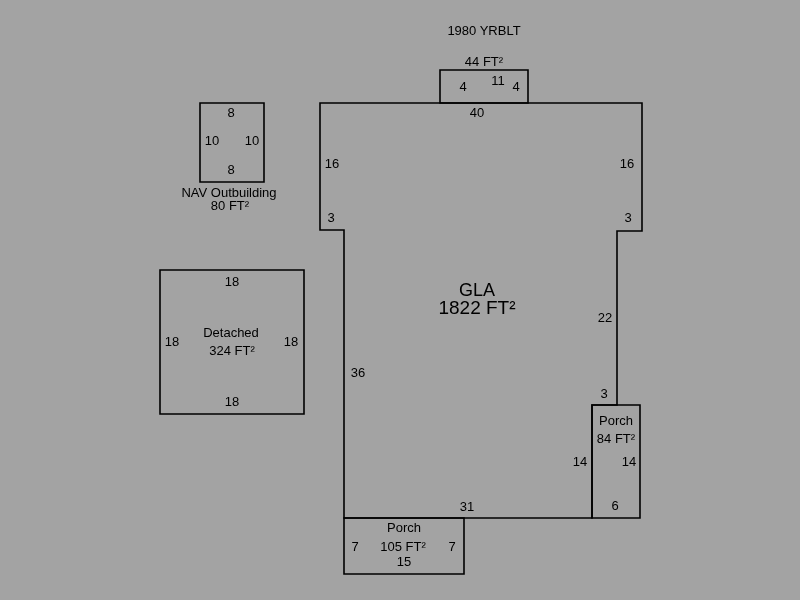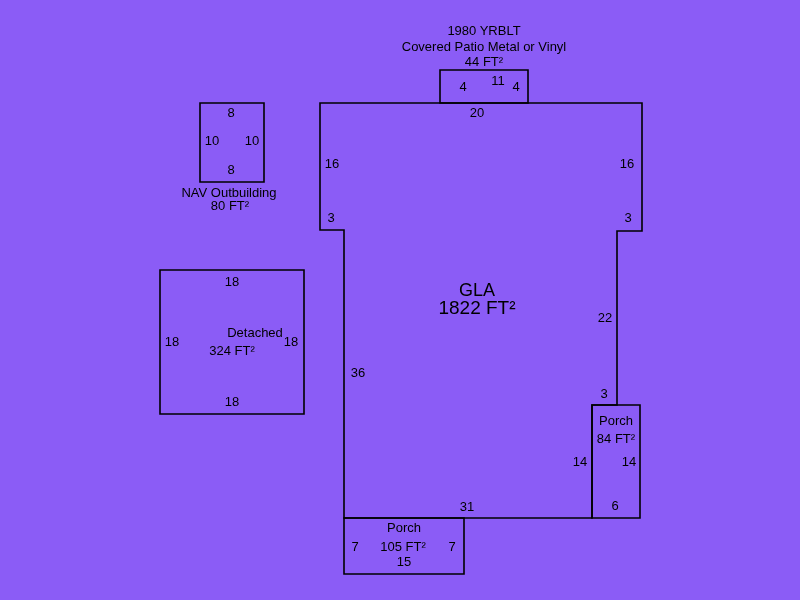--- a/index.html
+++ b/index.html
@@ -4,21 +4,21 @@
 <style>
   html, body {
     margin: 0;
     padding: 0;
     background: #ffffff;
   }
   .sketch-page {
     position: relative;
     width: 800px;
     height: 600px;
-    background: #8b5cf6;
+    background: #a3a3a3;
     overflow: hidden;
     font-family: "Liberation Sans", sans-serif;
   }
   .sketch-svg {
     position: absolute;
     left: 0;
     top: 0;
   }
   .labels-layer {
     position: absolute;
@@ -44,26 +44,25 @@
   <svg id="sketch-svg" class="sketch-svg" width="800" height="600" viewBox="0 0 800 600">
       <polygon points="440,70 528,70 528,103 440,103" fill="none" stroke="#000000" stroke-width="1.6"></polygon>
       <polygon points="320,103 642,103 642,231 617,231 617,405 592,405 592,518 344,518 344,230 320,230" fill="none" stroke="#000000" stroke-width="1.6"></polygon>
       <polygon points="592,405 640,405 640,518 592,518" fill="none" stroke="#000000" stroke-width="1.6"></polygon>
       <polygon points="344,518 464,518 464,574 344,574" fill="none" stroke="#000000" stroke-width="1.6"></polygon>
       <polygon points="200,103 264,103 264,182 200,182" fill="none" stroke="#000000" stroke-width="1.6"></polygon>
       <polygon points="160,270 304,270 304,414 160,414" fill="none" stroke="#000000" stroke-width="1.6"></polygon>
     </svg>
   <div id="labels-layer" class="labels-layer">
       <span class="lbl" style="left: 484px; top: 31px; font-size: 13px; color: rgb(0, 0, 0);">1980 YRBLT</span>
-      <span class="lbl" style="left: 484px; top: 47px; font-size: 13px; color: rgb(0, 0, 0);">Covered Patio Metal or Vinyl</span>
       <span class="lbl" style="left: 484px; top: 62px; font-size: 13px; color: rgb(0, 0, 0);">44 FT²</span>
       <span class="lbl" style="left: 463px; top: 87px; font-size: 13px; color: rgb(0, 0, 0);">4</span>
       <span class="lbl" style="left: 486px; top: 81px; font-size: 13px; color: rgb(0, 0, 0); margin-left: 12px;">11</span>
       <span class="lbl" style="left: 516px; top: 87px; font-size: 13px; color: rgb(0, 0, 0);">4</span>
-      <span class="lbl" style="left: 477px; top: 113px; font-size: 13px; color: rgb(0, 0, 0);">20</span>
+      <span class="lbl" style="left: 477px; top: 113px; font-size: 13px; color: rgb(0, 0, 0);">40</span>
       <span class="lbl" style="left: 332px; top: 164px; font-size: 13px; color: rgb(0, 0, 0);">16</span>
       <span class="lbl" style="left: 627px; top: 164px; font-size: 13px; color: rgb(0, 0, 0);">16</span>
       <span class="lbl" style="left: 331px; top: 218px; font-size: 13px; color: rgb(0, 0, 0);">3</span>
       <span class="lbl" style="left: 628px; top: 218px; font-size: 13px; color: rgb(0, 0, 0);">3</span>
       <span class="lbl" style="left: 477px; top: 290px; font-size: 18px; color: rgb(0, 0, 0);">GLA</span>
       <span class="lbl" style="left: 477px; top: 308px; font-size: 19px; color: rgb(0, 0, 0);">1822 FT²</span>
       <span class="lbl" style="left: 605px; top: 318px; font-size: 13px; color: rgb(0, 0, 0);">22</span>
       <span class="lbl" style="left: 358px; top: 373px; font-size: 13px; color: rgb(0, 0, 0);">36</span>
       <span class="lbl" style="left: 604px; top: 394px; font-size: 13px; color: rgb(0, 0, 0);">3</span>
       <span class="lbl" style="left: 616px; top: 421px; font-size: 13px; color: rgb(0, 0, 0);">Porch</span>
@@ -78,18 +77,18 @@
       <span class="lbl" style="left: 452px; top: 547px; font-size: 13px; color: rgb(0, 0, 0);">7</span>
       <span class="lbl" style="left: 404px; top: 562px; font-size: 13px; color: rgb(0, 0, 0);">15</span>
       <span class="lbl" style="left: 231px; top: 113px; font-size: 13px; color: rgb(0, 0, 0);">8</span>
       <span class="lbl" style="left: 212px; top: 141px; font-size: 13px; color: rgb(0, 0, 0);">10</span>
       <span class="lbl" style="left: 252px; top: 141px; font-size: 13px; color: rgb(0, 0, 0);">10</span>
       <span class="lbl" style="left: 231px; top: 170px; font-size: 13px; color: rgb(0, 0, 0);">8</span>
       <span class="lbl" style="left: 229px; top: 193px; font-size: 13px; color: rgb(0, 0, 0); text-align: center;">NAV Outbuilding</span>
       <span class="lbl" style="left: 230px; top: 206px; font-size: 13px; color: rgb(0, 0, 0);">80 FT²</span>
       <span class="lbl" style="left: 232px; top: 282px; font-size: 13px; color: rgb(0, 0, 0);">18</span>
       <span class="lbl" style="left: 172px; top: 342px; font-size: 13px; color: rgb(0, 0, 0);">18</span>
-      <span class="lbl" style="left: 231px; top: 333px; font-size: 13px; color: rgb(0, 0, 0); margin-left: 24px;">Detached</span>
+      <span class="lbl" style="left: 231px; top: 333px; font-size: 13px; color: rgb(0, 0, 0);">Detached</span>
       <span class="lbl" style="left: 232px; top: 351px; font-size: 13px; color: rgb(0, 0, 0);">324 FT²</span>
       <span class="lbl" style="left: 291px; top: 342px; font-size: 13px; color: rgb(0, 0, 0);">18</span>
       <span class="lbl" style="left: 232px; top: 402px; font-size: 13px; color: rgb(0, 0, 0);">18</span>
     </div>
 </div>
 
 </body></html>

